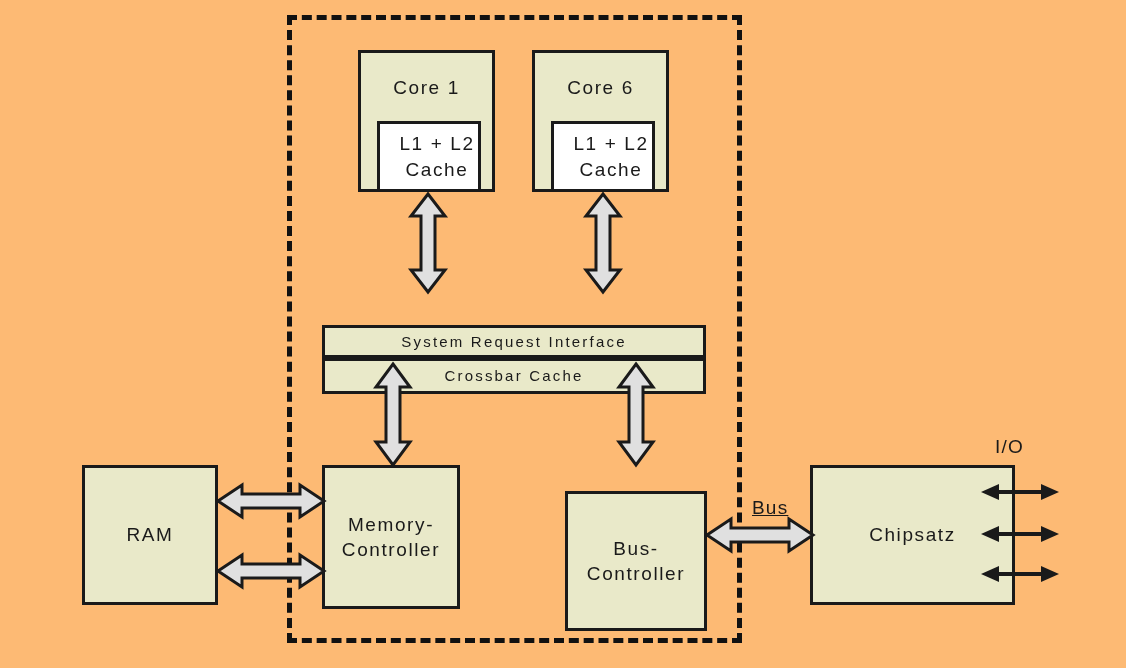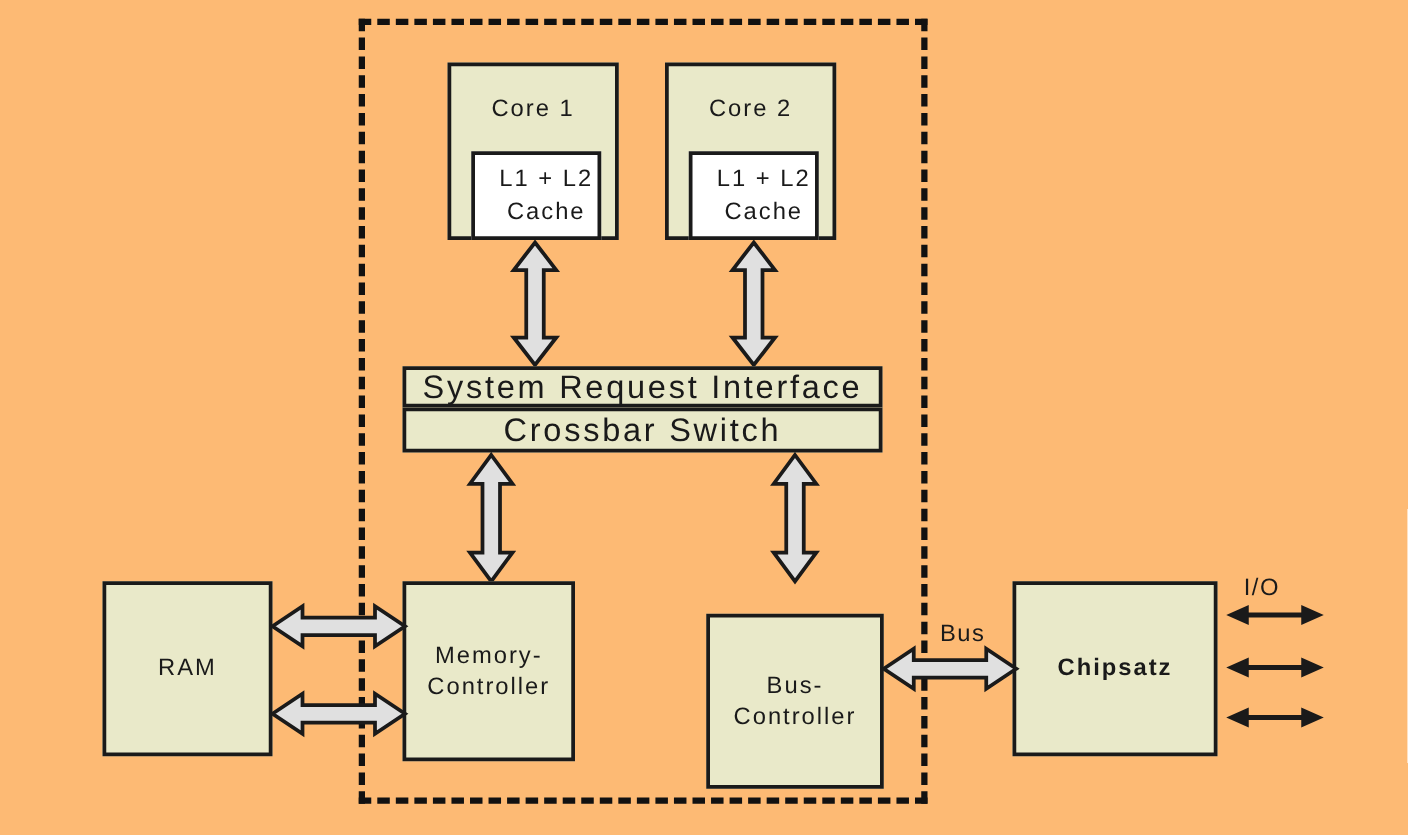--- a/index.html
+++ b/index.html
@@ -49,22 +49,23 @@
     align-items: center;
     justify-content: center;
     text-align: center;
     font-size: 19px;
     letter-spacing: 1.6px;
     line-height: 1.35;
     color: #1a1a1a;
     padding-left: 16px;
   }
   .bar {
-    font-size: 26px;
+    font-size: 15px;
     letter-spacing: 2.2px;
+    margin-top: 32px;
   }
   .bottom-box {
     font-size: 19px;
   }
   .dashed-region {
     position: absolute;
     box-sizing: border-box;
     border: 5px dashed #111111;
     background: transparent;
     pointer-events: none;
@@ -90,41 +91,41 @@
 
   <div class="box core" style="left:358px; top:50px; width:137px; height:142px;">
     <span class="box-label">Core 1</span>
   </div>
   <div class="cache" style="left:377px; top:121px; width:104px; height:71px;">
     <span class="box-label">L1 + L2
 Cache</span>
   </div>
 
   <div class="box core" style="left:532px; top:50px; width:137px; height:142px;">
-    <span class="box-label">Core 2</span>
+    <span class="box-label">Core 6</span>
   </div>
   <div class="cache" style="left:551px; top:121px; width:104px; height:71px;">
     <span class="box-label">L1 + L2
 Cache</span>
   </div>
 
   <svg class="varrow" style="left:408px; top:192px;" width="40" height="102" viewBox="0 0 40 102">
     <polygon points="20,2 37,24 27,24 27,78 37,78 20,100 3,78 13,78 13,24 3,24" fill="#e0e0e0" stroke="#1a1a1a" stroke-width="3" stroke-linejoin="miter"></polygon>
   </svg>
 
   <svg class="varrow" style="left:583px; top:192px;" width="40" height="102" viewBox="0 0 40 102">
     <polygon points="20,2 37,24 27,24 27,78 37,78 20,100 3,78 13,78 13,24 3,24" fill="#e0e0e0" stroke="#1a1a1a" stroke-width="3" stroke-linejoin="miter"></polygon>
   </svg>
 
   <div class="box bar" style="left:322px; top:293px; width:384px; height:33px;">
     <span class="box-label">System Request Interface</span>
   </div>
 
   <div class="box bar" style="left:322px; top:326px; width:384px; height:36px;">
-    <span class="box-label">Crossbar Switch</span>
+    <span class="box-label">Crossbar Cache</span>
   </div>
 
   <svg class="varrow" style="left:373px; top:362px;" width="40" height="105" viewBox="0 0 40 105">
     <polygon points="20,2 37,25 27,25 27,80 37,80 20,103 3,80 13,80 13,25 3,25" fill="#e0e0e0" stroke="#1a1a1a" stroke-width="3" stroke-linejoin="miter"></polygon>
   </svg>
 
   <svg class="varrow" style="left:616px; top:362px;" width="40" height="105" viewBox="0 0 40 105">
     <polygon points="20,2 37,25 27,25 27,80 37,80 20,103 3,80 13,80 13,25 3,25" fill="#e0e0e0" stroke="#1a1a1a" stroke-width="3" stroke-linejoin="miter"></polygon>
   </svg>
 
@@ -135,39 +136,39 @@
   <div class="box bottom-box" style="left:322px; top:465px; width:138px; height:144px;">
     <span class="box-label">Memory-
 Controller</span>
   </div>
 
   <div class="box bottom-box" style="left:565px; top:465px; width:142px; height:140px;margin-top:26px;">
     <span class="box-label">Bus-
 Controller</span>
   </div>
 
-  <div class="box bottom-box" style="left:810px; top:465px; width:164px; height:140px;font-weight:bold;">
+  <div class="box bottom-box" style="left:810px; top:465px; width:205px; height:140px;">
     <span class="box-label">Chipsatz</span>
   </div>
 
   <svg class="harrow" style="left:216px; top:482px;" width="110" height="38" viewBox="0 0 110 38">
     <polygon points="2,19 26,3 26,12 84,12 84,3 108,19 84,35 84,26 26,26 26,35" fill="#e0e0e0" stroke="#1a1a1a" stroke-width="3" stroke-linejoin="miter"></polygon>
   </svg>
 
   <svg class="harrow" style="left:216px; top:552px;" width="110" height="38" viewBox="0 0 110 38">
     <polygon points="2,19 26,3 26,12 84,12 84,3 108,19 84,35 84,26 26,26 26,35" fill="#e0e0e0" stroke="#1a1a1a" stroke-width="3" stroke-linejoin="miter"></polygon>
   </svg>
 
   <svg class="harrow" style="left:705px; top:516px;" width="110" height="38" viewBox="0 0 110 38">
     <polygon points="2,19 26,3 26,12 84,12 84,3 108,19 84,35 84,26 26,26 26,35" fill="#e0e0e0" stroke="#1a1a1a" stroke-width="3" stroke-linejoin="miter"></polygon>
   </svg>
 
-  <div class="free-label" style="left:752px; top:497px;">Bus</div>
+  <div class="free-label" style="left:752px; top:497px;text-decoration:underline;">Bus</div>
 
-  <div class="free-label" style="left:995px; top:460px;">I/O</div>
+  <div class="free-label" style="left:995px; top:436px;">I/O</div>
 
   <svg class="thin-arrow" style="left:980px; top:481px;" width="80" height="22" viewBox="0 0 80 22">
     <line x1="12" y1="11" x2="68" y2="11" stroke="#1a1a1a" stroke-width="4"></line>
     <polygon points="1,11 19,3 19,19" fill="#1a1a1a"></polygon>
     <polygon points="79,11 61,3 61,19" fill="#1a1a1a"></polygon>
   </svg>
   <svg class="thin-arrow" style="left:980px; top:523px;" width="80" height="22" viewBox="0 0 80 22">
     <line x1="12" y1="11" x2="68" y2="11" stroke="#1a1a1a" stroke-width="4"></line>
     <polygon points="1,11 19,3 19,19" fill="#1a1a1a"></polygon>
     <polygon points="79,11 61,3 61,19" fill="#1a1a1a"></polygon>

